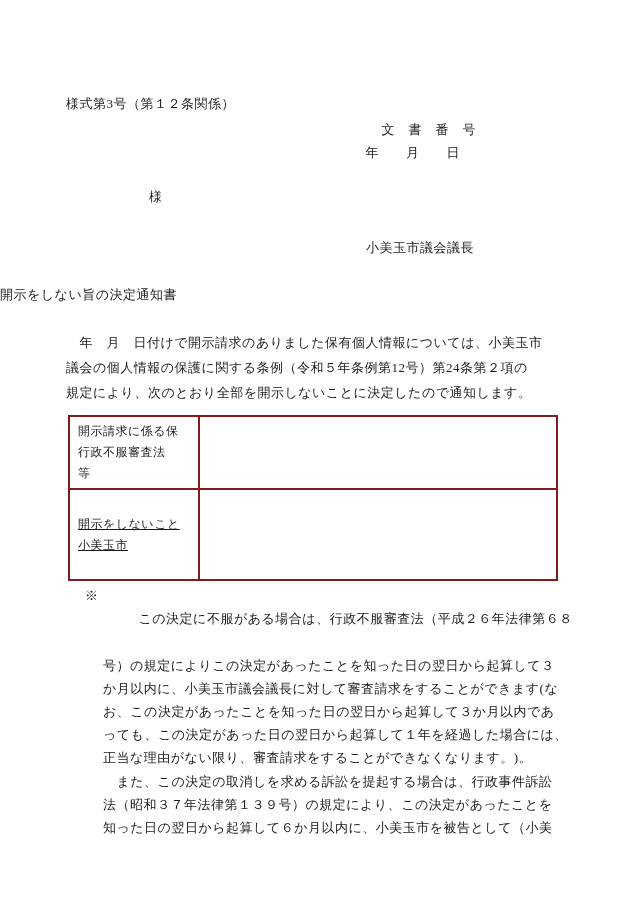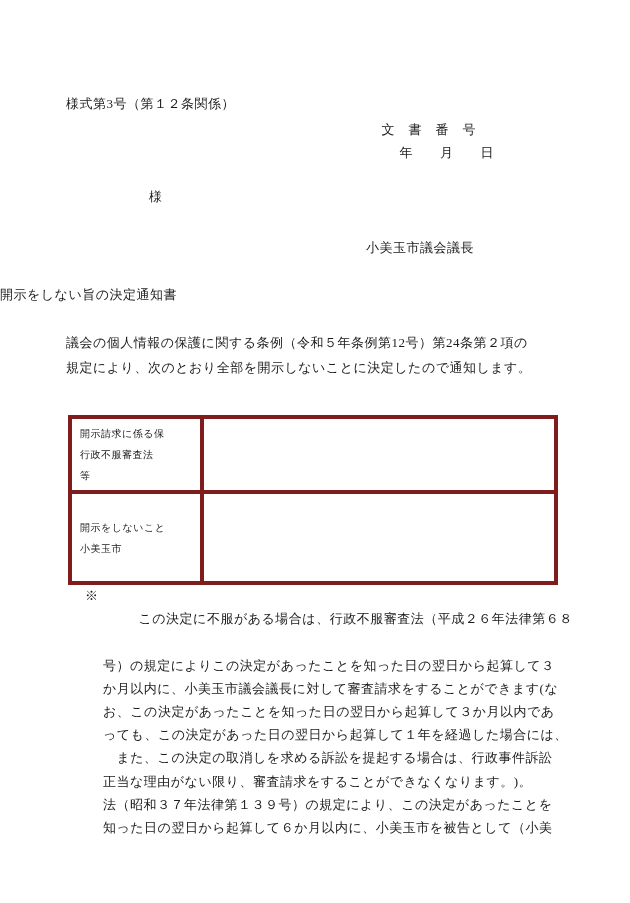--- a/index.html
+++ b/index.html
@@ -9,42 +9,42 @@
     background:#ffffff;
     color:#1b1b1b;
     font-family:"Liberation Serif","DejaVu Serif",serif;
     font-size:13px;
     letter-spacing:0.5px;
     overflow:hidden;
   }
   .abs{position:absolute;white-space:pre;line-height:18px;}
   .form-no{left:66px;top:95px;}
   .doc-no{right:154px;top:121px;text-align:center;}
-  .date-line{right:136px;top:144px;text-align:right;}
+  .date-line{right:170px;top:144px;text-align:right;}
   .addressee{left:149px;top:188px;}
   .sender{right:156px;top:239px;margin-left:28px;}
   .doc-title{left:0;right:0;top:286px;white-space:pre;position:absolute;line-height:18px;}
   .body-block{position:absolute;left:66px;top:330px;line-height:25px;}
   .body-block .bline{white-space:pre;}
   table.info{
     position:absolute;left:68px;top:415px;
     border-collapse:collapse;
     width:490px;
     table-layout:fixed;
   }
   table.info td{
-    border:4px solid #7f1d1d;
+    border:2px solid #7f1d1d;
     vertical-align:middle;
     padding:4px 8px;
-    font-size:10px;
+    font-size:12px;
     letter-spacing:0.5px;
   }
   td.lbl{width:112px;line-height:21px;}
   tr.r1{height:73px;}
-  tr.r2{height:91px;}
+  tr.r2{height:91px;text-decoration:underline;}
   td.val{background:#ffffff;}
   .lbl .lline{white-space:pre;}
   .note-block{position:absolute;left:103px;top:584px;line-height:23.2px;}
   .note-block .nline{white-space:pre;}
   .note-first{position:relative;}
   .note-first .marker{position:absolute;left:-18px;top:0;}
   .note-first .ntext{margin-left:13px;}
 </style>
 </head>
 <body>
@@ -57,20 +57,21 @@
 
   <div class="abs date-line">年　　月　　日</div>
 
   <div class="abs addressee">様</div>
 
   <div class="abs sender">小美玉市議会議長</div>
 
   <div class="doc-title">開示をしない旨の決定通知書</div>
 
   <div class="body-block">
+    <div class="bline">　年　月　日付けで開示請求のありました保有個人情報については、小美玉市</div>
     <div class="bline">議会の個人情報の保護に関する条例（令和５年条例第12号）第24条第２項の</div>
     <div class="bline">規定により、次のとおり全部を開示しないことに決定したので通知します。</div>
   </div>
 
   <table class="info">
     <tbody>
         <tr class="r1">
       <td class="lbl">
         <div class="lline">開示請求に係る保</div>
         <div class="lline">行政不服審査法</div>
@@ -89,19 +90,19 @@
     </table>
 
   <div class="note-block">
     <div class="nline note-first">
       <span class="marker">※</span><span class="ntext">この決定に不服がある場合は、行政不服審査法（平成２６年法律第６８</span>
     </div>
     <div class="nline">号）の規定によりこの決定があったことを知った日の翌日から起算して３</div>
     <div class="nline">か月以内に、小美玉市議会議長に対して審査請求をすることができます(な</div>
     <div class="nline">お、この決定があったことを知った日の翌日から起算して３か月以内であ</div>
     <div class="nline">っても、この決定があった日の翌日から起算して１年を経過した場合には、</div>
+    <div class="nline">正当な理由がない限り、審査請求をすることができなくなります。)。</div>
     <div class="nline">　また、この決定の取消しを求める訴訟を提起する場合は、行政事件訴訟</div>
-    <div class="nline">正当な理由がない限り、審査請求をすることができなくなります。)。</div>
     <div class="nline">法（昭和３７年法律第１３９号）の規定により、この決定があったことを</div>
     <div class="nline">知った日の翌日から起算して６か月以内に、小美玉市を被告として（小美</div>
   </div>
 
 </div>
 
 </body></html>

